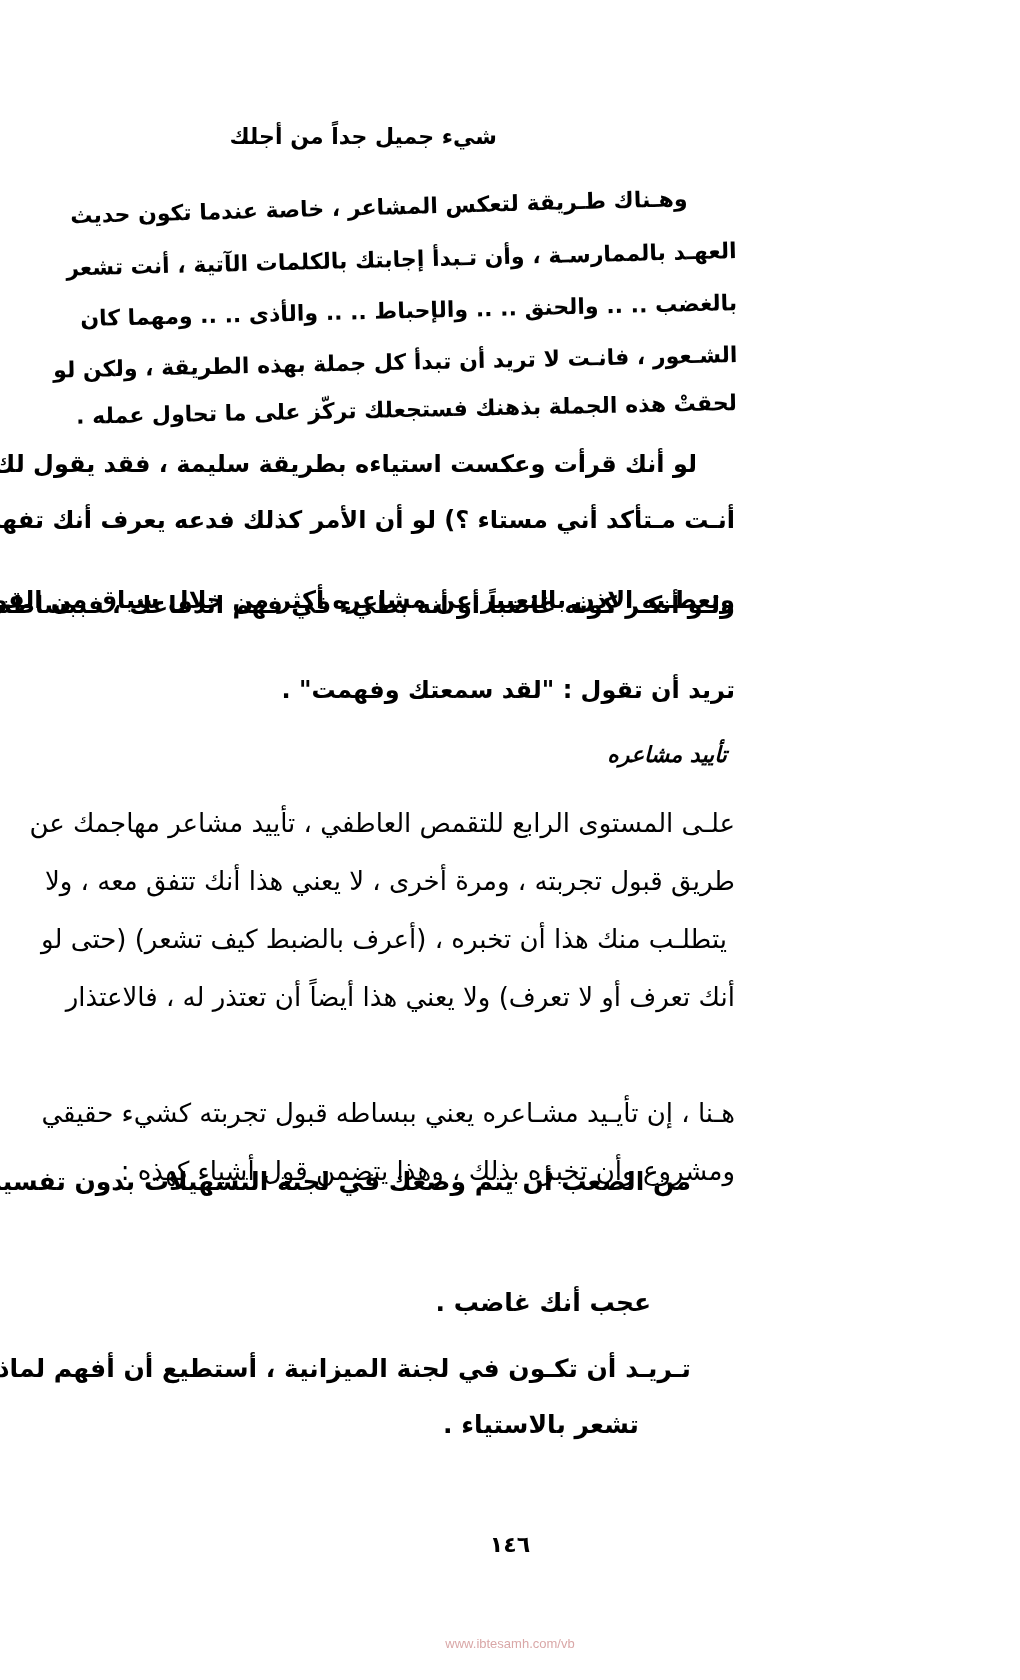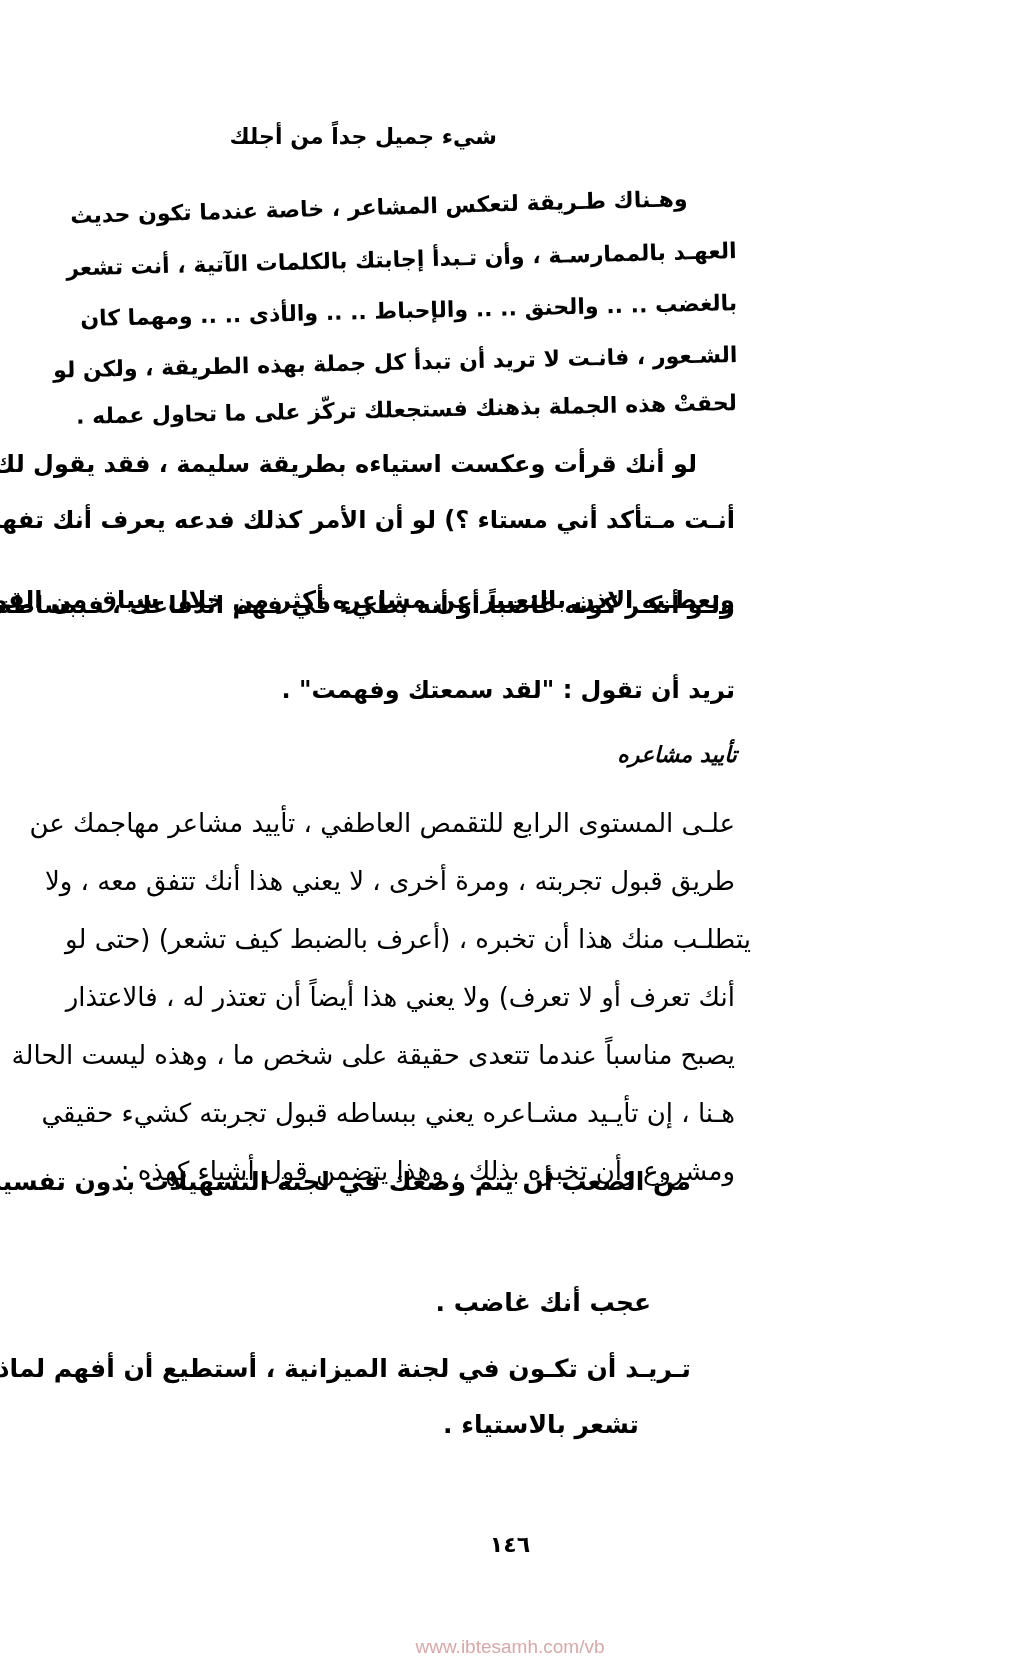--- a/index.html
+++ b/index.html
@@ -65,21 +65,21 @@
       font-weight: bold;
       direction: rtl;
     }
     .watermark {
       position: absolute;
       left: 0;
       width: 1020px;
       top: 1636px;
       text-align: center;
       font-family: "Liberation Sans", sans-serif;
-      font-size: 19px;
+      font-size: 13px;
       direction: ltr;
     }
   </style>
 </head>
 <body style="color: rgb(0, 0, 0);">
 
 <div class="page">
 
   <div class="line title" style="right:390px; top:124px;">شيء جميل جداً من أجلك</div>
 
@@ -88,27 +88,26 @@
   <div class="line p1" style="right:150px; top:290px; transform:rotate(-1.4deg); transform-origin:right center;">بالغضب .. .. والحنق .. .. والإحباط .. .. والأذى .. .. ومهما كان</div>
   <div class="line p1" style="right:150px; top:342px; transform:rotate(-1.3deg); transform-origin:right center;">الشـعور ، فانـت لا تريد أن تبدأ كل جملة بهذه الطريقة ، ولكن لو</div>
   <div class="line p1" style="right:150px; top:390px; transform:rotate(-1.2deg); transform-origin:right center;">لحقتْ هذه الجملة بذهنك فستجعلك تركّز على ما تحاول عمله .</div>
 
   <div class="line p2" style="right:190px; top:450px;margin-left:10px;">لو أنك قرأت وعكست استياءه بطريقة سليمة ، فقد يقول لك (هل</div>
   <div class="line p2" style="right:152px; top:506px;">أنـت مـتأكد أني مستاء ؟) لو أن الأمر كذلك فدعه يعرف أنك تفهمه</div>
   <div class="line p2" style="right:152px; top:562px;margin-top:24px;">وتعطـيه الإذن بالتعبير عن مشاعره أكثر من خلال سياق من القول .</div>
   <div class="line p2" style="right:152px; top:591px;">ولـو أنكـر كونه غاضباً أو أنه بطيء في فهم اندفاعك ، فببساطة قد</div>
   <div class="line p2" style="right:152px; top:676px;">تريد أن تقول : "لقد سمعتك وفهمت" .</div>
 
-  <div class="line subhead" style="right:150px; top:742px;text-align:center;">تأييد مشاعره</div>
+  <div class="line subhead" style="right:160px; top:742px;text-align:center;">تأييد مشاعره</div>
 
   <div class="line p3" style="right:152px; top:808px;">علـى المستوى الرابع للتقمص العاطفي ، تأييد مشاعر مهاجمك عن</div>
   <div class="line p3" style="right:152px; top:866px;">طريق قبول تجربته ، ومرة أخرى ، لا يعني هذا أنك تتفق معه ، ولا</div>
-  <div class="line p3" style="right:136px; top:924px;">يتطلـب منك هذا أن تخبره ، (أعرف بالضبط كيف تشعر) (حتى لو</div>
+  <div class="line p3" style="right:160px; top:924px;">يتطلـب منك هذا أن تخبره ، (أعرف بالضبط كيف تشعر) (حتى لو</div>
   <div class="line p3" style="right:152px; top:982px;">أنك تعرف أو لا تعرف) ولا يعني هذا أيضاً أن تعتذر  له ، فالاعتذار</div>
-  <div class="line p3" style="right:152px; top:1040px;">يصبح مناسباً عندما تتعدى حقيقة على شخص ما ، وهذه ليست الحالة</div>
   <div class="line p3" style="right:152px; top:1098px;">هـنا ، إن تأيـيد مشـاعره يعني ببساطه قبول تجربته كشيء حقيقي</div>
   <div class="line p3" style="right:152px; top:1156px;">ومشروع وأن تخبره بذلك ، وهذا يتضمن قول أشياء كهذه :</div>
 
   <div class="line quote" style="right:196px; top:1167px;">من الصعب أن يتم وضعك في لجنة التسهيلات بدون تفسير ولا</div>
   <div class="line quote" style="right:236px; top:1288px;">عجب أنك غاضب .</div>
 
   <div class="line quote" style="right:196px; top:1354px;">تـريـد أن تكـون في لجنة الميزانية ، أستطيع أن أفهم لماذا</div>
   <div class="line quote" style="right:248px; top:1410px;">تشعر بالاستياء .</div>
 
   <div class="pagenum" style="padding-right:4px;">١٤٦</div>

